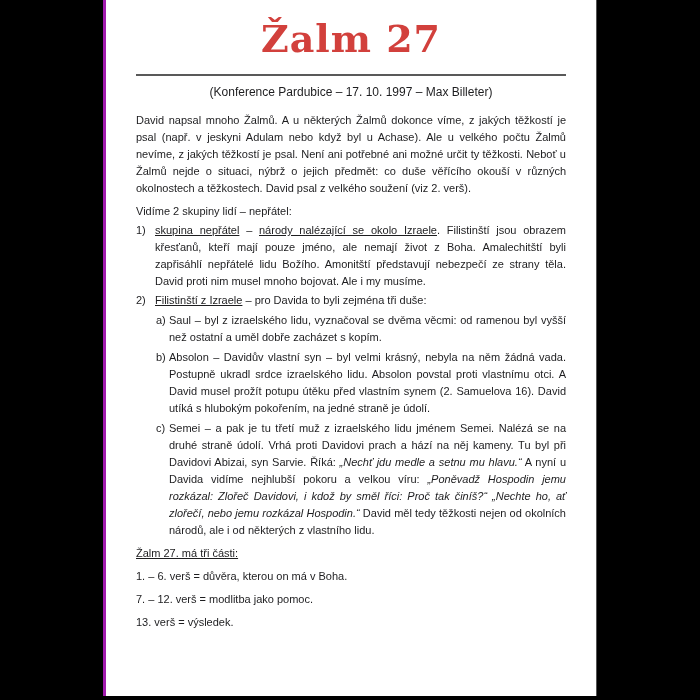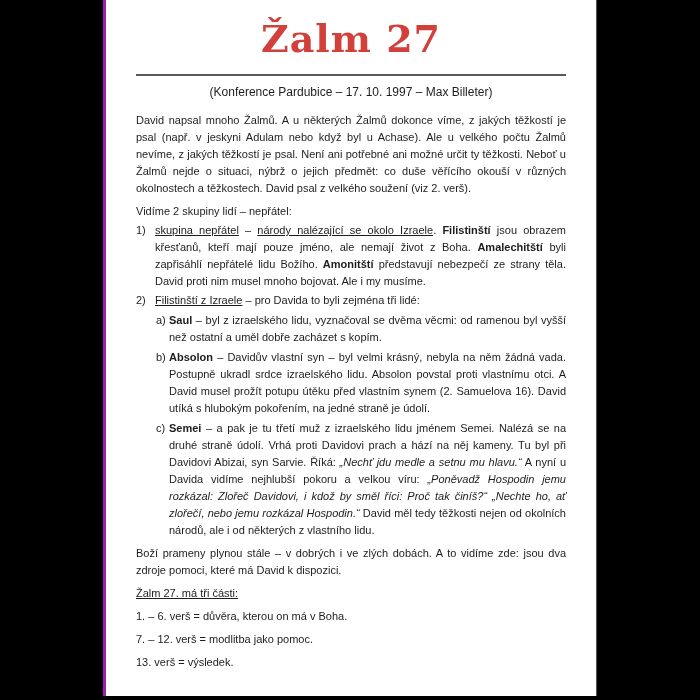--- a/index.html
+++ b/index.html
@@ -48,42 +48,41 @@
     font-size: 11px;
     line-height: 17px;
     color: #1d1d1f;
     text-align: justify;
   }
   .block { margin: 6px 0 2px 0; }
   .li1 { position: relative; padding-left: 19px; margin-top: 1px; }
   .li1 > .marker { position: absolute; left: 0; top: 0; }
   .li2 { position: relative; padding-left: 33px; margin-top: 3px; }
   .li2 > .marker { position: absolute; left: 20px; top: 0; }
-  .seg-b { font-weight: bold; }
+  .seg-b { font-weight: normal; }
   .seg-i { font-style: italic; }
   .seg-u { text-decoration: underline; }
 </style>
 </head>
 <body>
 
 <div class="canvas">
   <div class="page">
     <div class="content">
       <h1 class="title" style="color: rgb(210, 64, 60);">Žalm 27</h1>
       <hr class="title-rule">
       <div class="subtitle">(Konference Pardubice – 17. 10. 1997 – Max  Billeter)</div>
       <div class="doc">
           <div class="block p"><span class="">David napsal mnoho Žalmů. A u některých Žalmů dokonce víme, z jakých těžkostí je psal (např. v jeskyni Adulam nebo když byl u Achase). Ale u velkého počtu Žalmů nevíme, z jakých těžkostí je psal. Není ani potřebné ani možné určit ty těžkosti. Neboť u Žalmů nejde o situaci, nýbrž o jejich předmět: co duše věřícího okouší v různých okolnostech a těžkostech. David psal z velkého soužení (viz 2. verš).</span></div>
           <div class="block p"><span class="">Vidíme 2 skupiny lidí – nepřátel:</span></div>
           <div class="block li1"><span class="marker">1)</span><span class=" seg-u">skupina nepřátel</span><span class=""> – </span><span class=" seg-u">národy nalézající se okolo Izraele</span><span class="">. </span><span class=" seg-b">Filistinští</span><span class=""> jsou obrazem křesťanů, kteří mají pouze jméno, ale nemají život z Boha. </span><span class=" seg-b">Amalechitští</span><span class=""> byli zapřisáhlí nepřátelé lidu Božího. </span><span class=" seg-b">Amonitští</span><span class=""> představují nebezpečí ze strany těla. David proti nim musel mnoho bojovat. Ale i my musíme.</span></div>
-          <div class="block li1"><span class="marker">2)</span><span class=" seg-u">Filistinští z Izraele</span><span class=""> – pro Davida to byli zejména tři lidé:</span></div>
+          <div class="block li1"><span class="marker">2)</span><span class=" seg-u">Filistinští z Izraele</span><span class=""> – pro Davida to byli zejména tři duše:</span></div>
           <div class="block li2"><span class="marker">a)</span><span class=" seg-b">Saul</span><span class=""> – byl z izraelského lidu, vyznačoval se dvěma věcmi: od ramenou byl vyšší než ostatní a uměl dobře zacházet s kopím.</span></div>
           <div class="block li2"><span class="marker">b)</span><span class=" seg-b">Absolon</span><span class=""> – Davidův vlastní syn – byl velmi krásný, nebyla na něm žádná vada. Postupně ukradl srdce izraelského lidu. Absolon povstal proti vlastnímu otci. A David musel prožít potupu útěku před vlastním synem (2. Samuelova 16). David utíká s hlubokým pokořením, na jedné straně je údolí.</span></div>
           <div class="block li2"><span class="marker">c)</span><span class=" seg-b">Semei</span><span class=""> – a pak je tu třetí muž z izraelského lidu jménem Semei. Nalézá se na druhé straně údolí. Vrhá proti Davidovi prach a hází na něj kameny. Tu byl při Davidovi Abizai, syn Sarvie. Říká: </span><span class=" seg-i">„Nechť jdu medle a setnu mu hlavu.“</span><span class=""> A nyní u Davida vidíme nejhlubší pokoru a velkou víru: </span><span class=" seg-i">„Poněvadž Hospodin jemu rozkázal: Zlořeč Davidovi, i kdož by směl říci: Proč tak činíš?“ „Nechte ho, ať zlořečí, nebo jemu rozkázal Hospodin.“</span><span class=""> David měl tedy těžkosti nejen od okolních národů, ale i od některých z vlastního lidu.</span></div>
-          <div class="block p"><span class="">Boží prameny plynou stále – v dobrých i ve zlých dobách. A to vidíme zde: jsou dva zdroje pomoci, které má David k dispozici.</span></div>
           <div class="block p"><span class=" seg-u">Žalm 27. má tři části:</span></div>
           <div class="block p"><span class="">1. – 6. verš = důvěra, kterou on má v Boha.</span></div>
           <div class="block p"><span class="">7. – 12. verš = modlitba jako pomoc.</span></div>
           <div class="block p"><span class="">13. verš = výsledek.</span></div>
         </div>
     </div>
   </div>
 </div>
 
 </body></html>

